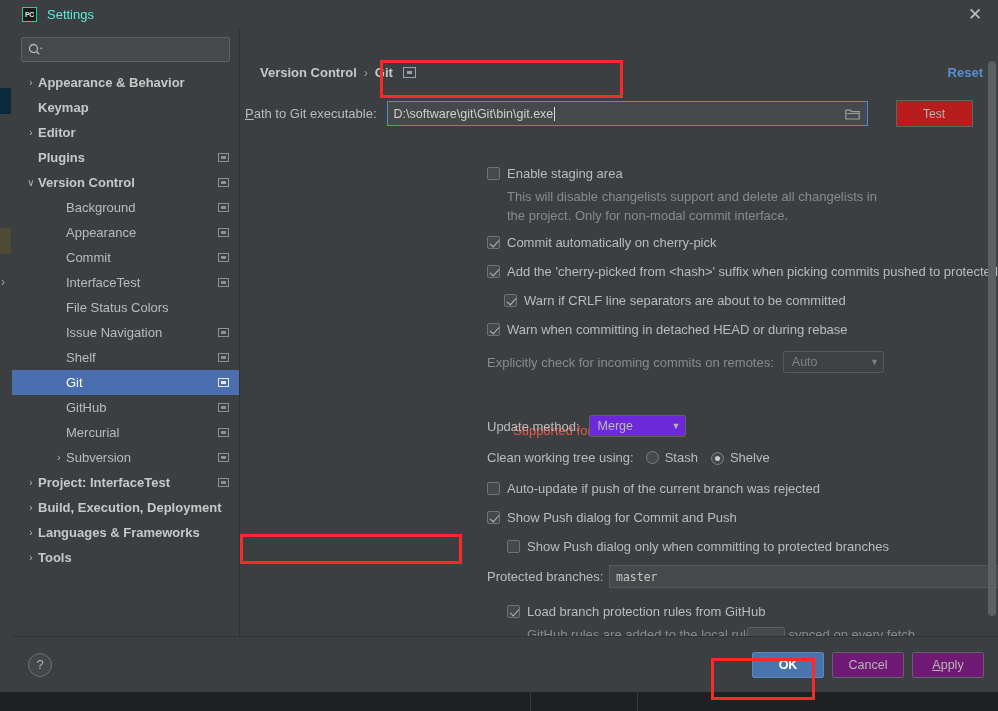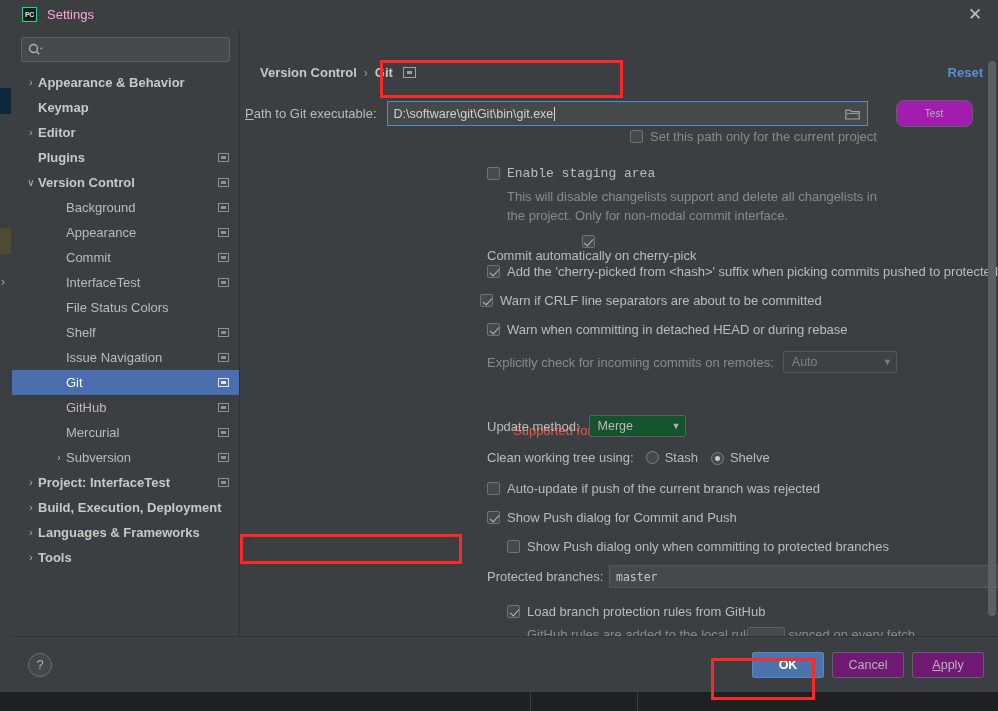--- a/index.html
+++ b/index.html
@@ -42,21 +42,21 @@
     border: 1.6px solid #21d789;
     background: #1a1a1a;
     display: flex; align-items: center; justify-content: center;
     font-size: 7px; font-weight: bold; color: #e8e8e8;
     letter-spacing: -0.4px;
     font-family: "Liberation Sans", sans-serif;
     box-sizing: border-box;
   }
   .title-text {
     margin-left: 10px;
-    font-size: 13px; color: #f9a8d4;
+    font-size: 13px; color: #5eead4;
   }
   .win-close {
     position: absolute; right: 12px; top: 50%; transform: translateY(-50%);
     width: 22px; height: 22px;
     display: flex; align-items: center; justify-content: center;
     color: #bdbdbd; font-size: 17px; line-height: 1;
     cursor: default;
   }
 
   
@@ -169,24 +169,24 @@
   .path-value { font-size: 12.5px; color: #cfcfcf; white-space: nowrap; }
   .caret {
     display: inline-block; width: 1px; height: 14px;
     background: #d8d8d8; margin-left: 1px;
     vertical-align: middle;
   }
   .folder-icon { position: absolute; right: 7px; top: 5px; }
   .test-btn {
     margin-left: 28px;
     width: 75px; height: 25px;
-    background: #a21caf;
+    background: #b91c1c;
     border: 1px solid #5e6364;
-    border-radius: 8px;
-    color: #b6b6b6; font-size: 10px;
+    border-radius: 0;
+    color: #b6b6b6; font-size: 12px;
     display: flex; align-items: center; justify-content: center;
     cursor: default;
   }
 
   
   .row { position: absolute; display: flex; align-items: center; }
   .lbl { font-size: 13px; color: #bbbbbb; white-space: nowrap; }
   .lbl.dim { color: #8a8a8a; }
   .lbl.red { color: #e8574c; }
 
@@ -219,21 +219,21 @@
   }
   .radio.checked::after {
     content: "";
     position: absolute; left: 3px; top: 3px;
     width: 5px; height: 5px; border-radius: 50%;
     background: #c9cdd0;
   }
 
   .combo {
     height: 22px;
-    background: #14532d;
+    background: #6d28d9;
     border: 1px solid #5d6163;
     border-radius: 2px;
     display: flex; align-items: center;
     padding: 0 4px 0 8px;
     box-sizing: border-box;
   }
   .combo.disabled { background: #3f4244; border-color: #55595b; }
   .combo-value { font-size: 12.5px; color: #bbbbbb; }
   .combo.disabled .combo-value { color: #7d8184; }
   .combo-arrow {
@@ -402,26 +402,26 @@
             <span class="twisty"></span>
             <span class="tree-label">InterfaceTest</span>
             <span class="tree-badge"></span>
           </div>
           <div class="tree-row" style="padding-left: 40px;">
             <span class="twisty"></span>
             <span class="tree-label">File Status Colors</span>
           </div>
           <div class="tree-row" style="padding-left: 40px;">
             <span class="twisty"></span>
+            <span class="tree-label">Issue Navigation</span>
+            <span class="tree-badge"></span>
+          </div>
+          <div class="tree-row" style="padding-left: 40px;">
+            <span class="twisty"></span>
             <span class="tree-label">Shelf</span>
-            <span class="tree-badge"></span>
-          </div>
-          <div class="tree-row" style="padding-left: 40px;">
-            <span class="twisty"></span>
-            <span class="tree-label">Issue Navigation</span>
             <span class="tree-badge"></span>
           </div>
           <div class="tree-row selected" style="padding-left: 40px;">
             <span class="twisty"></span>
             <span class="tree-label">Git</span>
             <span class="tree-badge"></span>
           </div>
           <div class="tree-row" style="padding-left: 40px;">
             <span class="twisty"></span>
             <span class="tree-label">GitHub</span>
@@ -476,59 +476,55 @@
             <span class="folder-icon">
               <svg width="15" height="13" viewBox="0 0 15 13">
                 <path d="M0.8 2.2 h4.6 l1.2 1.5 h7.6 v7.3 h-13.4 z" fill="none" stroke="#9aa0a3" stroke-width="1.2"></path>
                 <line x1="1.6" y1="5.6" x2="13.6" y2="5.6" stroke="#9aa0a3" stroke-width="1"></line>
               </svg>
             </span>
           </div>
           <div class="test-btn">Test</div>
         </div>
 
-        <div class="row" style="left:390px; top:100px;">
-          <span class="cb"></span>
-          <span class="lbl dim">Set this path only for the current project</span>
-        </div>
-
-        <div class="row" style="left:247px; top:137px;font-family:Liberation Mono, monospace;">
+
+        <div class="row" style="left:247px; top:137px;">
           <span class="cb"></span>
           <span class="lbl">Enable staging area</span>
         </div>
         <div class="row" style="left:267px; top:179px;">
           <span class="lbl dim">the project. Only for non-modal commit interface.</span>
         </div>
         <div class="row" style="left:267px; top:160px;">
           <span class="lbl dim">This will disable changelists support and delete all changelists in</span>
         </div>
 
-        <div class="row" style="left:247px; top:206px;flex-direction:column;">
+        <div class="row" style="left:247px; top:206px;">
           <span class="cb checked"></span>
           <span class="lbl">Commit automatically on cherry-pick</span>
         </div>
 
         <div class="row" style="left:247px; top:235px;">
           <span class="cb checked"></span>
           <span class="lbl">Add the 'cherry-picked from &lt;hash&gt;' suffix when picking commits pushed to protected branches</span>
         </div>
 
-        <div class="row" style="left:240px; top:264px;">
+        <div class="row" style="left:264px; top:264px;">
           <span class="cb checked"></span>
           <span class="lbl">Warn if CRLF line separators are about to be committed</span>
         </div>
 
         <div class="row" style="left:247px; top:293px;">
           <span class="cb checked"></span>
           <span class="lbl">Warn when committing in detached HEAD or during rebase</span>
         </div>
 
         <div class="row" style="left:247px; top:322px;">
           <span class="lbl dim">Explicitly check for incoming commits on remotes:</span>
-          <span class="combo disabled" style="width:114px; margin-left:9px;">
+          <span class="combo disabled" style="width:101px; margin-left:9px;">
             <span class="combo-value">Auto</span>
             <span class="combo-arrow">▼</span>
           </span>
         </div>
 
         <div class="row" style="left:273px; top:356px;margin-top:38px;">
           <span class="lbl red">Supported for Git 2.9+</span>
         </div>
 
         <div class="row" style="left:247px; top:386px;">

